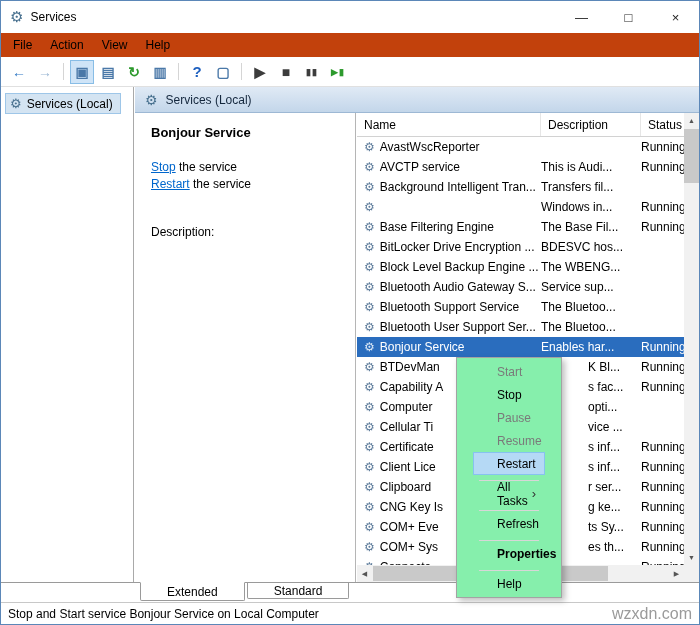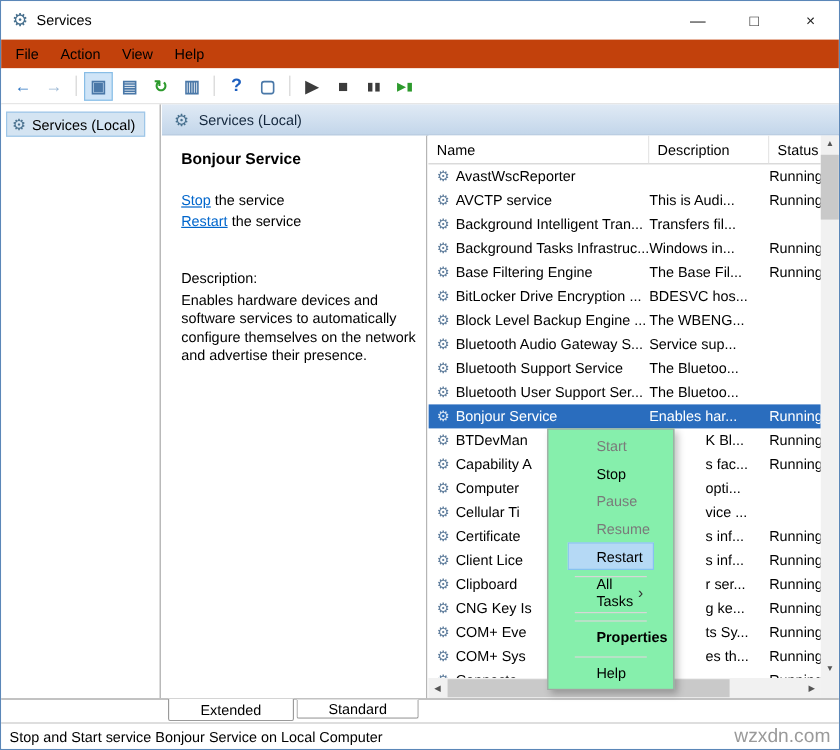--- a/index.html
+++ b/index.html
@@ -186,21 +186,20 @@
       </div>
 
       <div class="desc-pane">
         <div class="svc-title">Bonjour Service</div>
         <div class="svc-links">
           <div class="link-line"><a class="svc-link">Stop</a><span> the service</span></div>
           <div class="link-line"><a class="svc-link">Restart</a><span> the service</span></div>
         </div>
         <div class="svc-desc">
           <div>Description:</div>
-          <div class="desc-text">Enables hardware devices and software services to automatically configure themselves on the network and advertise their presence.</div>
         </div>
       </div>
 
       <div class="list-pane">
         <div class="list-header">
           <span class="col">Name</span>
             <span class="col">Description</span>
             <span class="col">Status</span>
         </div>
         <div class="list-body">
@@ -224,21 +223,20 @@
               <span class="cell name-cell">
                 <span class="gear">⚙</span>
                 <span class="nm">Background Intelligent Tran...</span>
               </span>
               <span class="cell desc-cell">Transfers fil...</span>
               <span class="cell status-cell"></span>
             </div>
             <div class="svc-row">
               <span class="cell name-cell">
                 <span class="gear">⚙</span>
-                <span class="nm">Background Tasks Infrastruc...</span>
               </span>
               <span class="cell desc-cell">Windows in...</span>
               <span class="cell status-cell">Running</span>
             </div>
             <div class="svc-row">
               <span class="cell name-cell">
                 <span class="gear">⚙</span>
                 <span class="nm">Base Filtering Engine</span>
               </span>
               <span class="cell desc-cell">The Base Fil...</span>
@@ -433,20 +431,24 @@
         
       </div>
       <div class="menu-row submenu">
         <span class="menu-label">All Tasks</span>
         <span class="submenu-arrow">›</span>
       </div>
       <div class="menu-row separator">
         
         
       </div>
+      <div class="menu-row">
+        <span class="menu-label">Refresh</span>
+        <span class="submenu-arrow"></span>
+      </div>
       <div class="menu-row separator">
         
         
       </div>
       <div class="menu-row bold">
         <span class="menu-label">Properties</span>
         <span class="submenu-arrow"></span>
       </div>
       <div class="menu-row separator">
         

